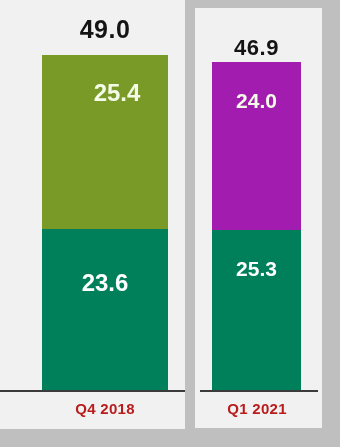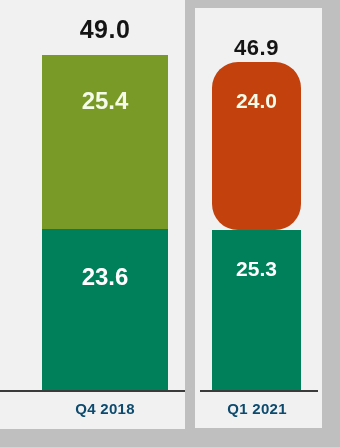--- a/index.html
+++ b/index.html
@@ -110,22 +110,22 @@
     left: 0;
     width: 100%;
     text-align: center;
     color: #f4fbe8;
     font-weight: bold;
     white-space: nowrap;
   }
   #bar-q4 .seg-label { font-size: 24px; }
   #bar-q1 .seg-label { font-size: 21px; }
 
-  #bar-q4 .seg-top .seg-label    { top: 32px; }
-  #bar-q4 .seg-bottom .seg-label { top: 34px; }
+  #bar-q4 .seg-top .seg-label    { top: 24px; margin-left: 12px; }
+  #bar-q4 .seg-bottom .seg-label { top: 40px; }
   #bar-q1 .seg-top .seg-label    { top: 27px; }
   #bar-q1 .seg-bottom .seg-label { top: 27px; }
 
   #bar-q4 .seg-bottom .seg-label,
   #bar-q1 .seg-bottom .seg-label { color: #ffffff; }
 
   
   .axis-line {
     position: absolute;
     height: 2px;
@@ -139,21 +139,21 @@
   #axis-q1 {
     left: 200px;
     top: 390px;
     width: 118px;
   }
 
   
   .cat-label {
     position: absolute;
     text-align: center;
-    color: #0c4a6e;
+    color: #b91c1c;
     font-weight: bold;
     white-space: nowrap;
   }
   #cat-q4 {
     left: 42px;
     top: 399px;
     width: 126px;
     font-size: 15px;
     line-height: 20px;
     letter-spacing: 0.3px;
@@ -191,21 +191,21 @@
 
   <div class="cat-label" id="cat-q4">Q4 2018</div>
 
   <div class="panel" id="panel-q1">
     <div class="panel-inner"></div>
   </div>
 
   <div class="total-label" id="total-q1">46.9</div>
 
   <div class="bar" id="bar-q1">
-    <div class="seg seg-top" style="top: 0%; height: 51.1727%; background: #c2410c; border-radius: 26px;">
+    <div class="seg seg-top" style="top: 0%; height: 51.1727%; background: #a21caf;">
       <div class="seg-label">24.0</div>
     </div>
     <div class="seg seg-bottom" style="top: 51.1727%; height: 48.8273%; background: rgb(0, 128, 90);">
       <div class="seg-label">25.3</div>
     </div>
   </div>
 
   <div class="axis-line" id="axis-q1"></div>
 
   <div class="cat-label" id="cat-q1">Q1 2021</div>

